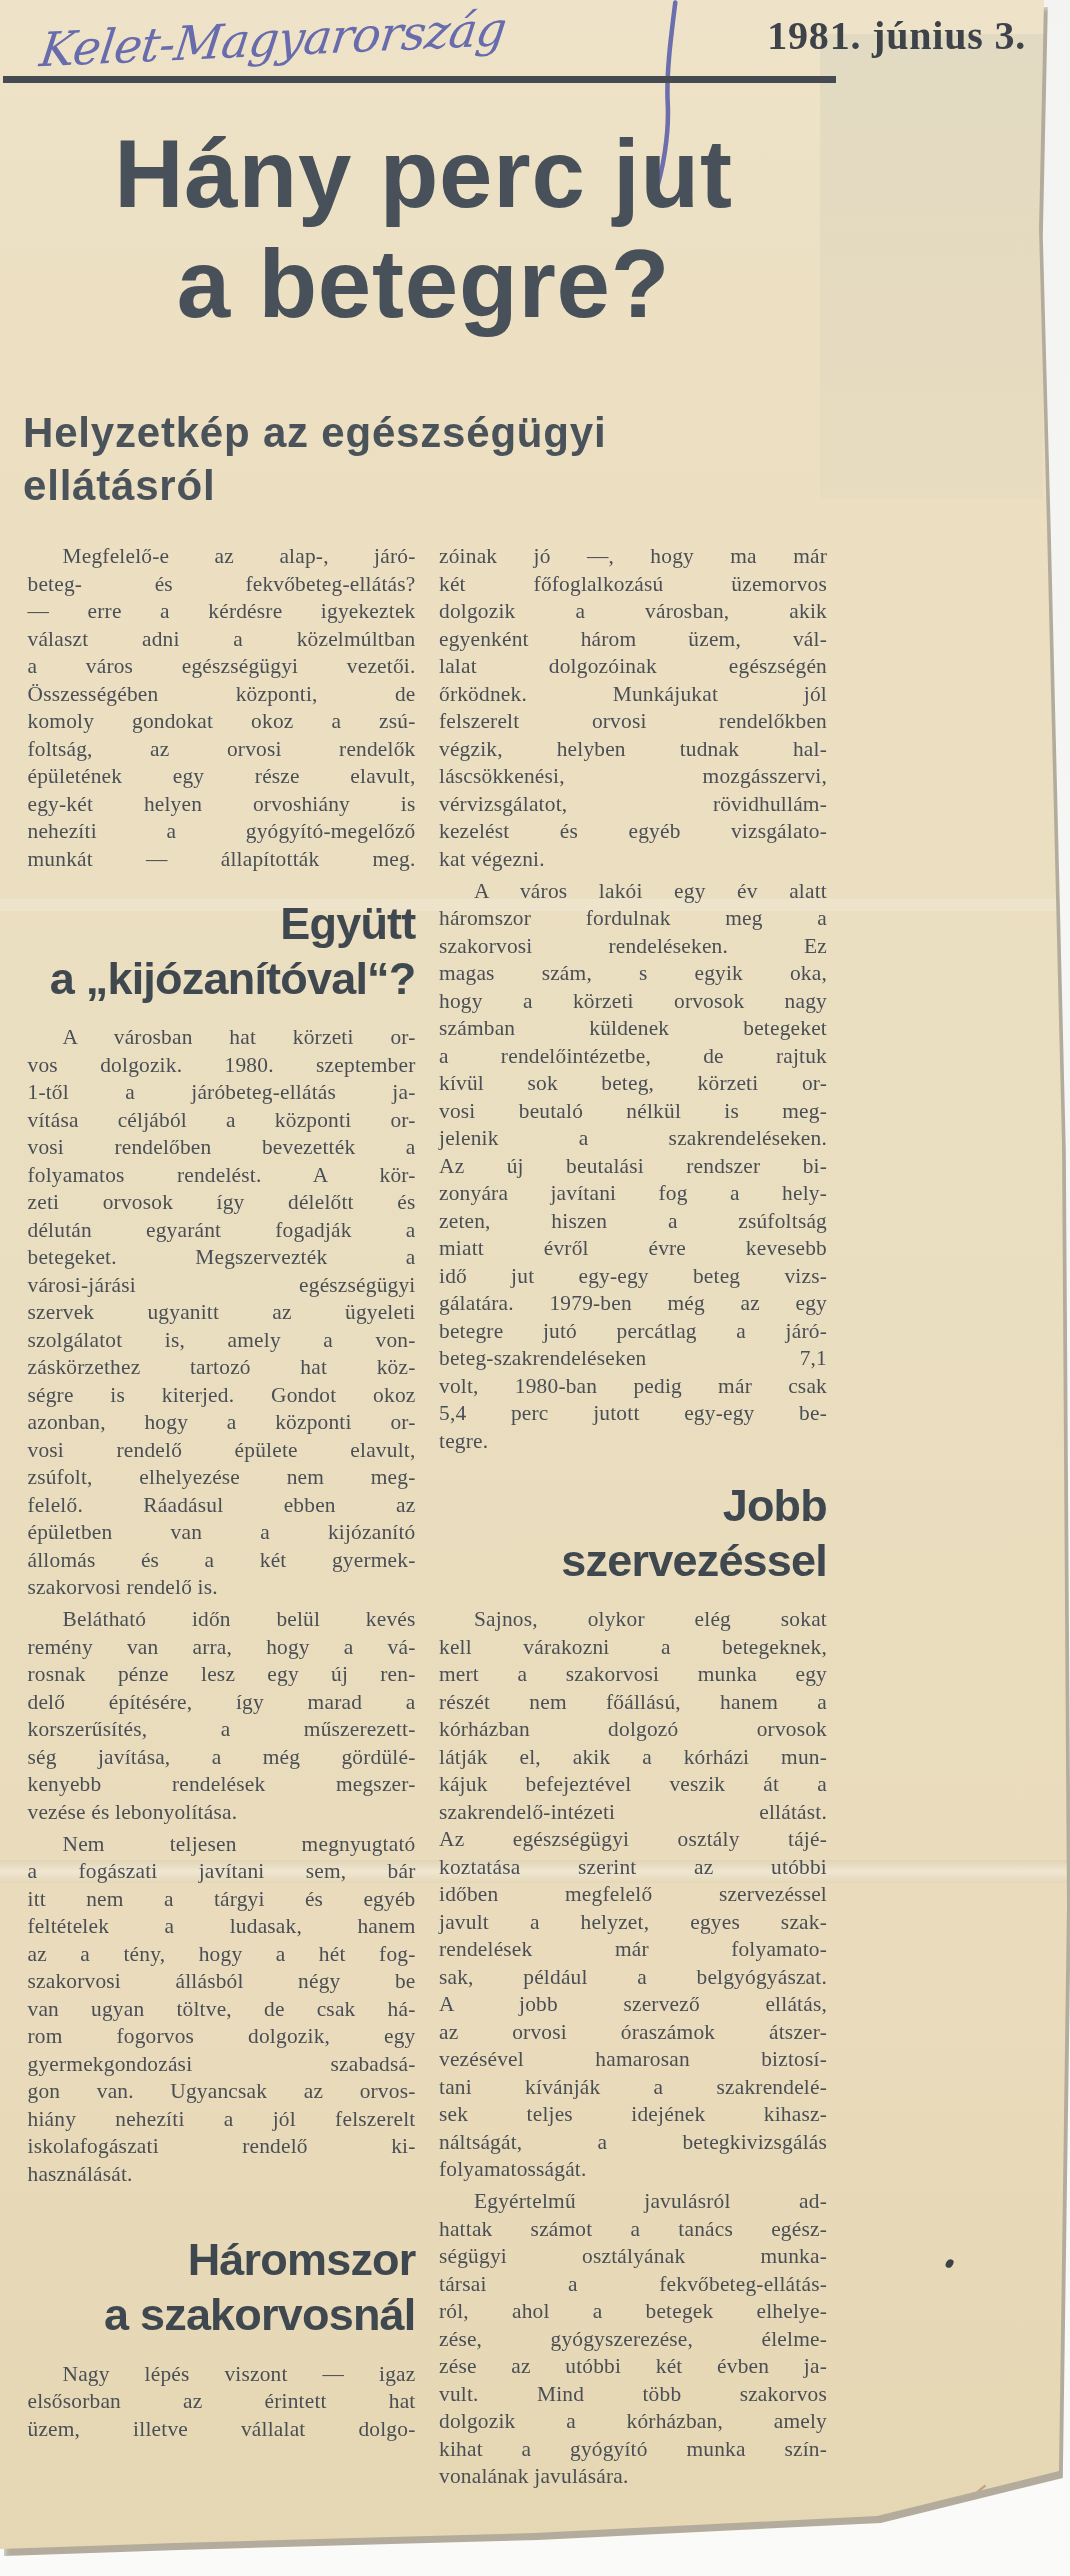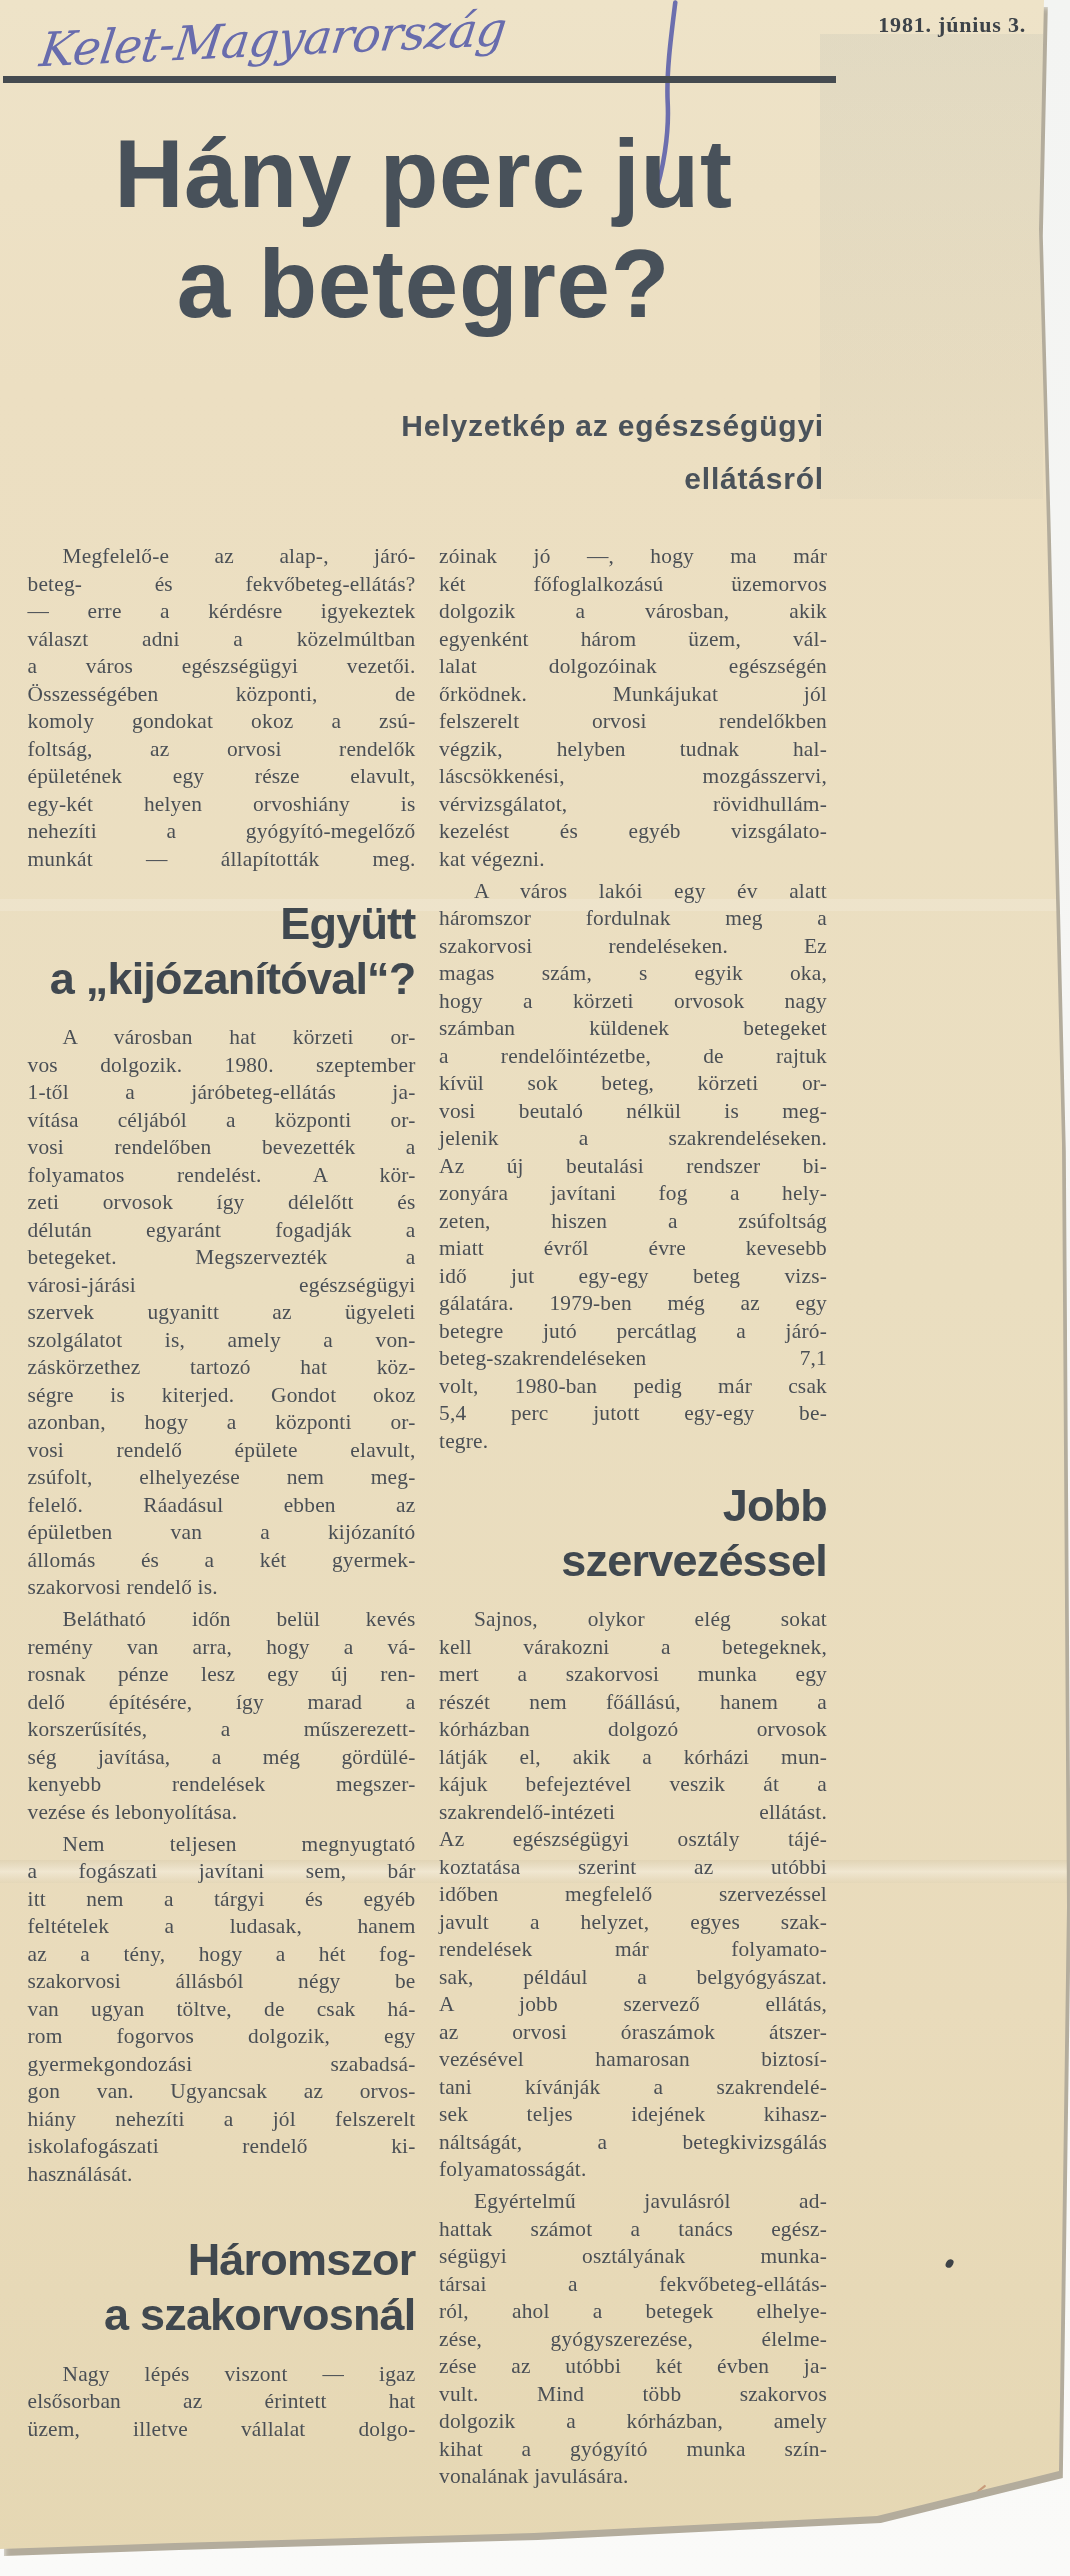--- a/index.html
+++ b/index.html
@@ -25,34 +25,34 @@
   .crease2{position:absolute;left:0;top:899px;width:1071px;height:12.2px;background:rgba(255,255,255,.16);}
   .handwriting{
     position:absolute;left:40px;top:7.6px;width:626px;
     font-family:"DejaVu Serif",serif;font-style:italic;font-size:47px;
     color:#5d62ab;transform:rotate(-2.6deg) skewX(-10deg);letter-spacing:-0.8px;
     white-space:nowrap;opacity:.92;
   }
   .flourish{position:absolute;left:645px;top:0;}
   .dateline{
     position:absolute;left:763px;top:12.2px;width:263px;text-align:right;
-    font-family:"Liberation Serif",serif;font-weight:bold;font-size:22px;color:#3d4349;
+    font-family:"Liberation Serif",serif;font-weight:bold;font-size:40px;color:#3d4349;
     letter-spacing:0.8px;white-space:nowrap;
   }
   .top-rule{position:absolute;left:3.1px;top:76px;width:833px;height:6.9px;background:#454b50;}
   .headline{
     position:absolute;left:23px;width:801px;text-align:center;
     font-family:"Liberation Sans",sans-serif;font-weight:bold;font-size:96px;
     color:#48515a;letter-spacing:0.8px;white-space:nowrap;
   }
   .headline.l1{top:119px;}
   .headline.l2{top:229px;}
   .subhead{
-    position:absolute;left:23px;width:801px;text-align:right;
-    font-family:"Liberation Sans",sans-serif;font-weight:bold;font-size:30px;
+    position:absolute;left:23px;width:801px;text-align:left;
+    font-family:"Liberation Sans",sans-serif;font-weight:bold;font-size:42px;
     color:#4a525a;letter-spacing:0.8px;white-space:nowrap;
   }
   .subhead.l1{top:409px;}
   .subhead.l2{top:462px;}
   .col{
     position:absolute;top:543px;width:388px;color:#4a4f55;
     font-size:21.4px;letter-spacing:0.2px;
   }
   .col.left{left:27.5px;}
   .col.right{left:439px;}

